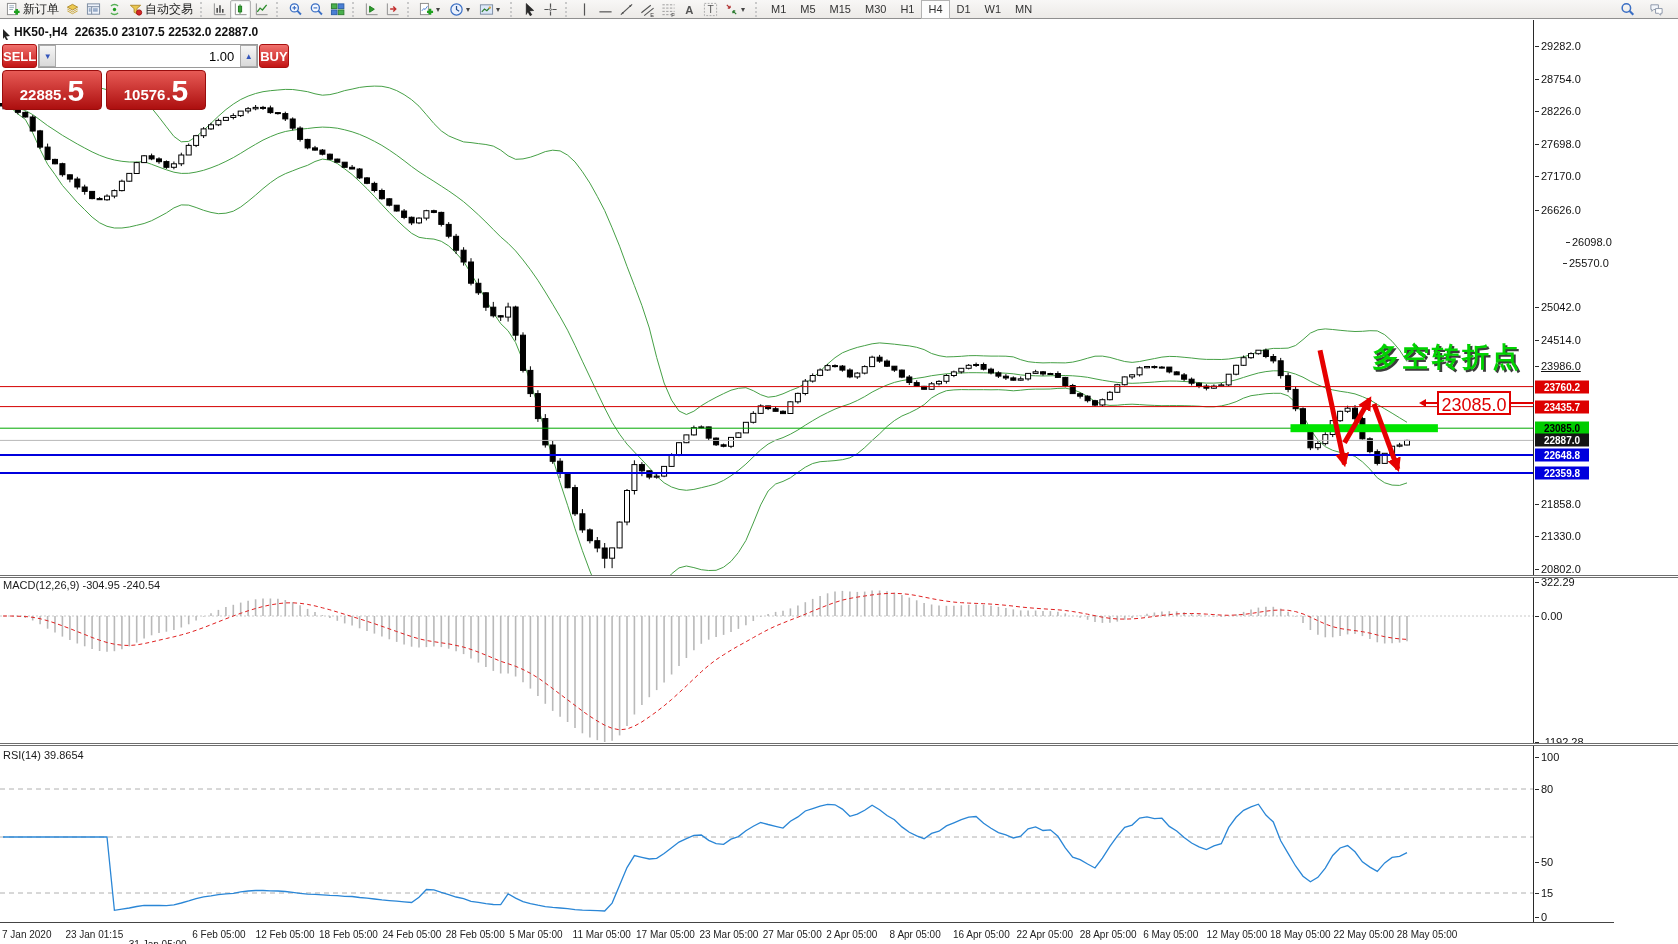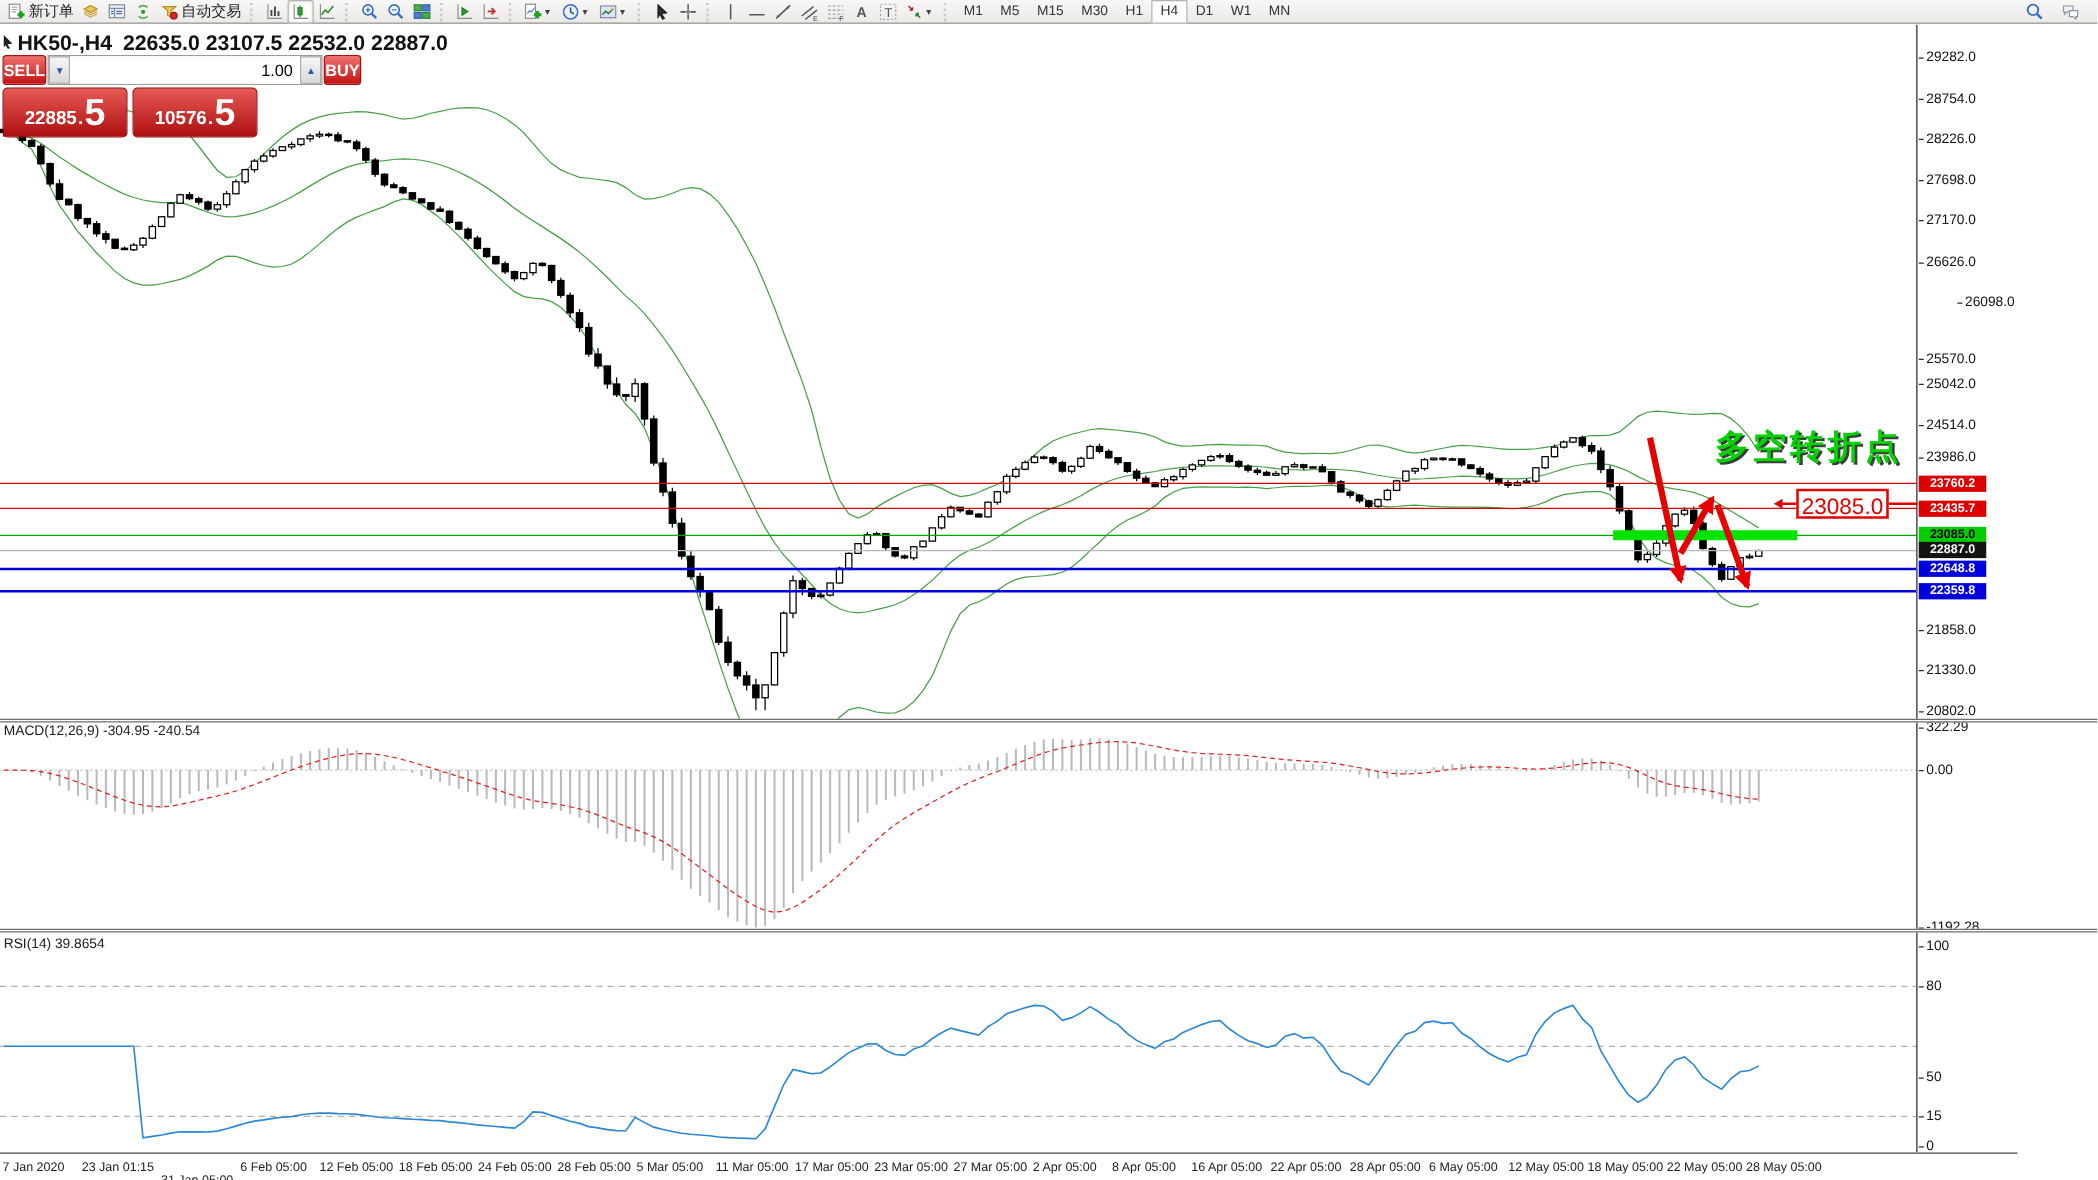--- a/index.html
+++ b/index.html
@@ -29,21 +29,21 @@
   .axis-col{position:absolute;left:1533px;top:0;width:145px;height:902px;
     border-left:1px solid #2a2a2a;background:#fff;z-index:5;}
   .ptick{position:absolute;left:7px;font-size:11px;color:#111;transform:translateY(-50%);white-space:nowrap;}
   .ptick::before{content:"";position:absolute;left:-6px;top:50%;width:4px;height:1px;background:#2a2a2a;}
   .ptag{position:absolute;left:1px;min-width:54px;height:13px;font-size:10px;font-weight:bold;
     text-align:center;line-height:13px;transform:translateY(-50%);padding:0 2px;box-sizing:border-box;}
   .taxis{position:absolute;top:902px;left:0;width:1614px;height:22px;border-top:1px solid #444;background:#fff;z-index:7;}
   .tlab{position:absolute;top:6px;font-size:10px;color:#222;white-space:nowrap;}
   .ind-label{position:absolute;left:3px;font-size:11px;color:#1a1a1a;z-index:4;}
   
-  .chart-header{position:absolute;left:14px;top:5px;font-size:17px;font-weight:bold;color:#111;z-index:8;}
+  .chart-header{position:absolute;left:14px;top:5px;font-size:12px;font-weight:bold;color:#111;z-index:8;}
   .chart-header span{margin-right:4px;}
   .corner-ptr{position:absolute;left:2px;top:6px;z-index:8;}
   
   .trade{position:absolute;left:2px;top:24px;width:208px;z-index:9;}
   .trade-row{display:flex;height:24px;}
   .obtn{width:46px;height:24px;border-radius:3px;color:#fff;font-size:13px;font-weight:bold;
     background:linear-gradient(#f0716d,#c31414);border:1px solid #a81010;
     display:flex;align-items:center;justify-content:center;box-sizing:border-box;cursor:pointer;}
   .volwrap{flex:1;display:flex;height:24px;background:#fff;border:1px solid #9a9a9a;box-sizing:border-box;margin:0 1px;}
   .spin{width:17px;background:linear-gradient(#f6f6f6,#d9d9d9);border:1px solid #aaa;box-sizing:border-box;
@@ -933,24 +933,24 @@
     </svg>
 
   <div class="axis-col" id="axisCol">
       <div class="ptick" style="top: 26px;">29282.0</div>
       <div class="ptick" style="top: 58.5639px;">28754.0</div>
       <div class="ptick" style="top: 91.1277px;">28226.0</div>
       <div class="ptick" style="top: 123.692px;">27698.0</div>
       <div class="ptick" style="top: 156.255px;">27170.0</div>
       <div class="ptick" style="top: 189.806px;">26626.0</div>
       <div class="ptick" style="top: 222.37px; margin-left: 31px;">26098.0</div>
-      <div class="ptick" style="top: 267px;">25570.0</div>
+      <div class="ptick" style="top: 243px; margin-left: 28px;">25570.0</div>
       <div class="ptick" style="top: 287.498px;">25042.0</div>
       <div class="ptick" style="top: 320.062px;">24514.0</div>
-      <div class="ptick" style="top: 346px;">23986.0</div>
+      <div class="ptick" style="top: 346px; text-decoration: underline;">23986.0</div>
       <div class="ptick" style="top: 483.868px;">21858.0</div>
       <div class="ptick" style="top: 516.432px;">21330.0</div>
       <div class="ptick" style="top: 548.996px;">20802.0</div>
       <div class="ptag" style="top: 366.551px; background: rgb(221, 0, 0); color: rgb(255, 255, 255);">23760.2</div>
       <div class="ptag" style="top: 386.565px; background: rgb(221, 0, 0); color: rgb(255, 255, 255);">23435.7</div>
       <div class="ptag" style="top: 408.194px; background: rgb(0, 204, 0); color: rgb(0, 0, 0);">23085.0</div>
       <div class="ptag" style="top: 420.405px; background: rgb(20, 20, 20); color: rgb(255, 255, 255);">22887.0</div>
       <div class="ptag" style="top: 435.096px; background: rgb(0, 0, 221); color: rgb(255, 255, 255);">22648.8</div>
       <div class="ptag" style="top: 452.92px; background: rgb(0, 0, 221); color: rgb(255, 255, 255);">22359.8</div>
       <div class="ptick" style="top: 561.94px;">322.29</div>

